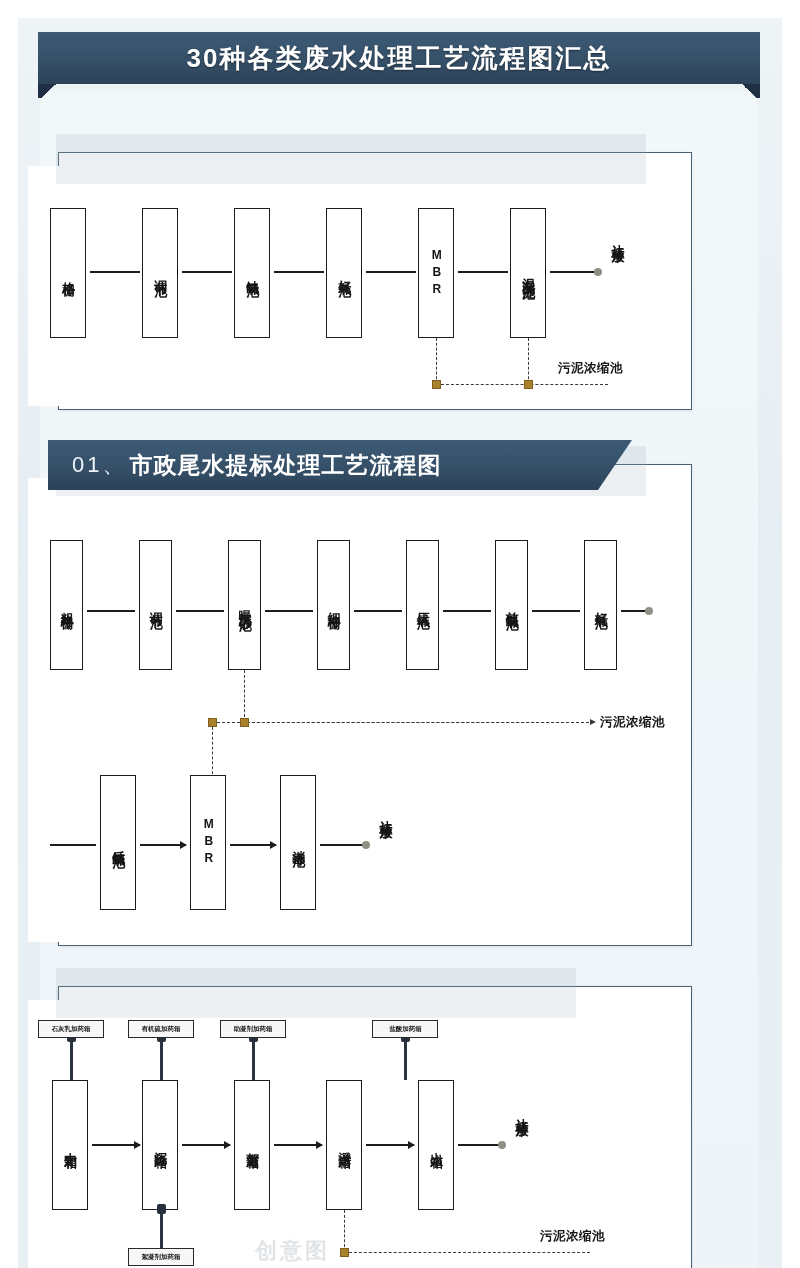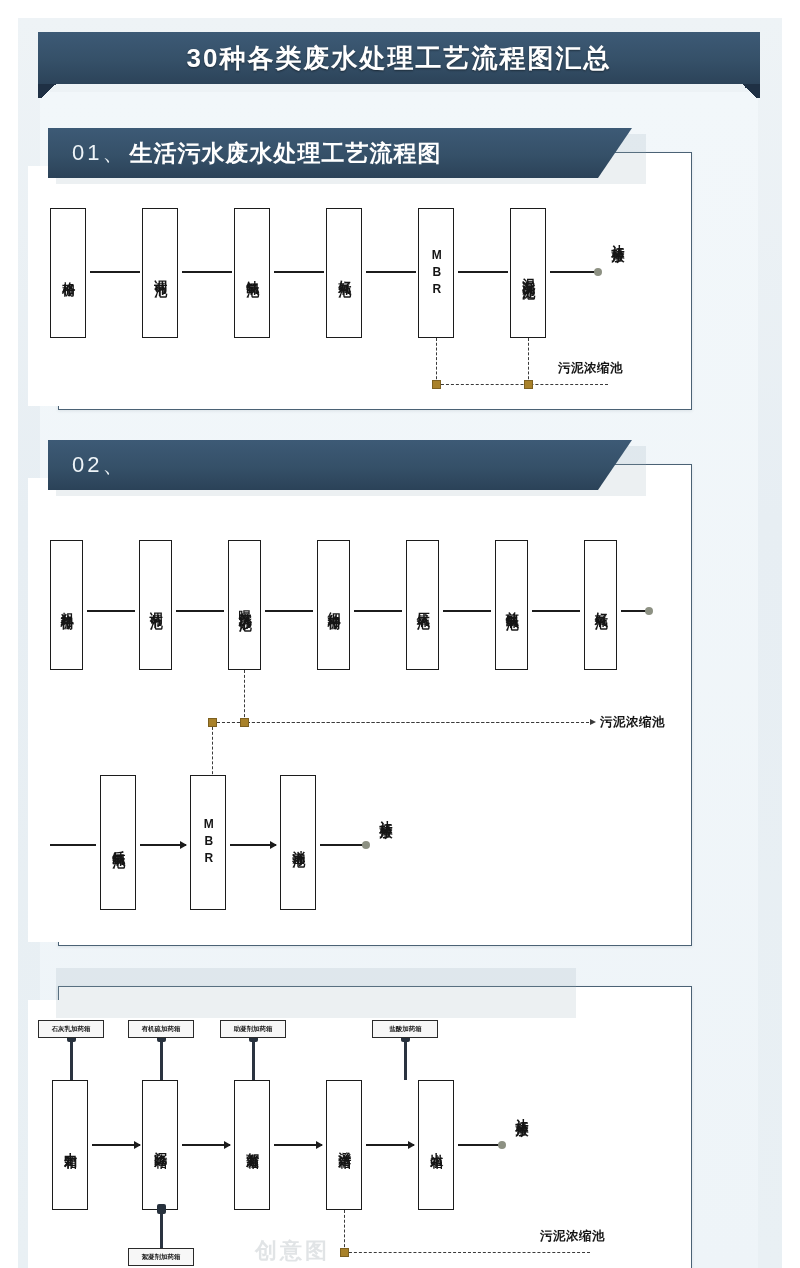--- a/index.html
+++ b/index.html
@@ -303,24 +303,20 @@
   <div class="fold-l"></div>
   <div class="fold-r"></div>
 
   <div class="sheet"></div>
 
   <div class="section" style="top:128px;height:300px;">
     <div class="sec-frame" style="left:58px;top:24px;width:634px;height:258px;"></div>
     <div class="sec-inner" style="left:28px;top:38px;width:622px;height:240px;background:#ffffff;"></div>
 
     <div class="sec-header-shadow" style="left:56px;top:6px;width:590px;"></div>
-    <div class="sec-header" style="left:48px;top:0px;width:584px;">
-      <span class="h-num">01、</span>
-      <span class="h-title">生活污水废水处理工艺流程图</span>
-    </div>
 
     <div class="pbox" style="left:50px;top:80px;width:36px;height:130px;">
       <span class="lbl">格栅</span>
     </div>
     <div class="arrow plain" style="left:90px;top:143px;width:50px;"></div>
 
     <div class="pbox" style="left:142px;top:80px;width:36px;height:130px;">
       <span class="lbl">调节池</span>
     </div>
     <div class="arrow plain" style="left:182px;top:143px;width:50px;"></div>
@@ -353,21 +349,22 @@
     <div class="node" style="left:524px;top:252px;"></div>
     <span class="sludge-label" style="left:558px;top:232px;">污泥浓缩池</span>
   </div>
 
   <div class="section" style="top:440px;height:520px;">
     <div class="sec-frame" style="left:58px;top:24px;width:634px;height:482px;"></div>
     <div class="sec-inner" style="left:28px;top:38px;width:622px;height:464px;background:#ffffff;"></div>
 
     <div class="sec-header-shadow" style="left:56px;top:6px;width:590px;"></div>
     <div class="sec-header" style="left:48px;top:0px;width:584px;">
-      <span class="h-num">02、</span>
+      <span class="h-num">01、</span>
+      <span class="h-title">市政尾水提标处理工艺流程图</span>
     </div>
 
     <div class="pbox" style="left:50px;top:100px;width:33px;height:130px;">
       <span class="lbl">粗格栅</span>
     </div>
     <div class="arrow plain" style="left:87px;top:170px;width:48px;"></div>
 
     <div class="pbox" style="left:139px;top:100px;width:33px;height:130px;">
       <span class="lbl">调节池</span>
     </div>

